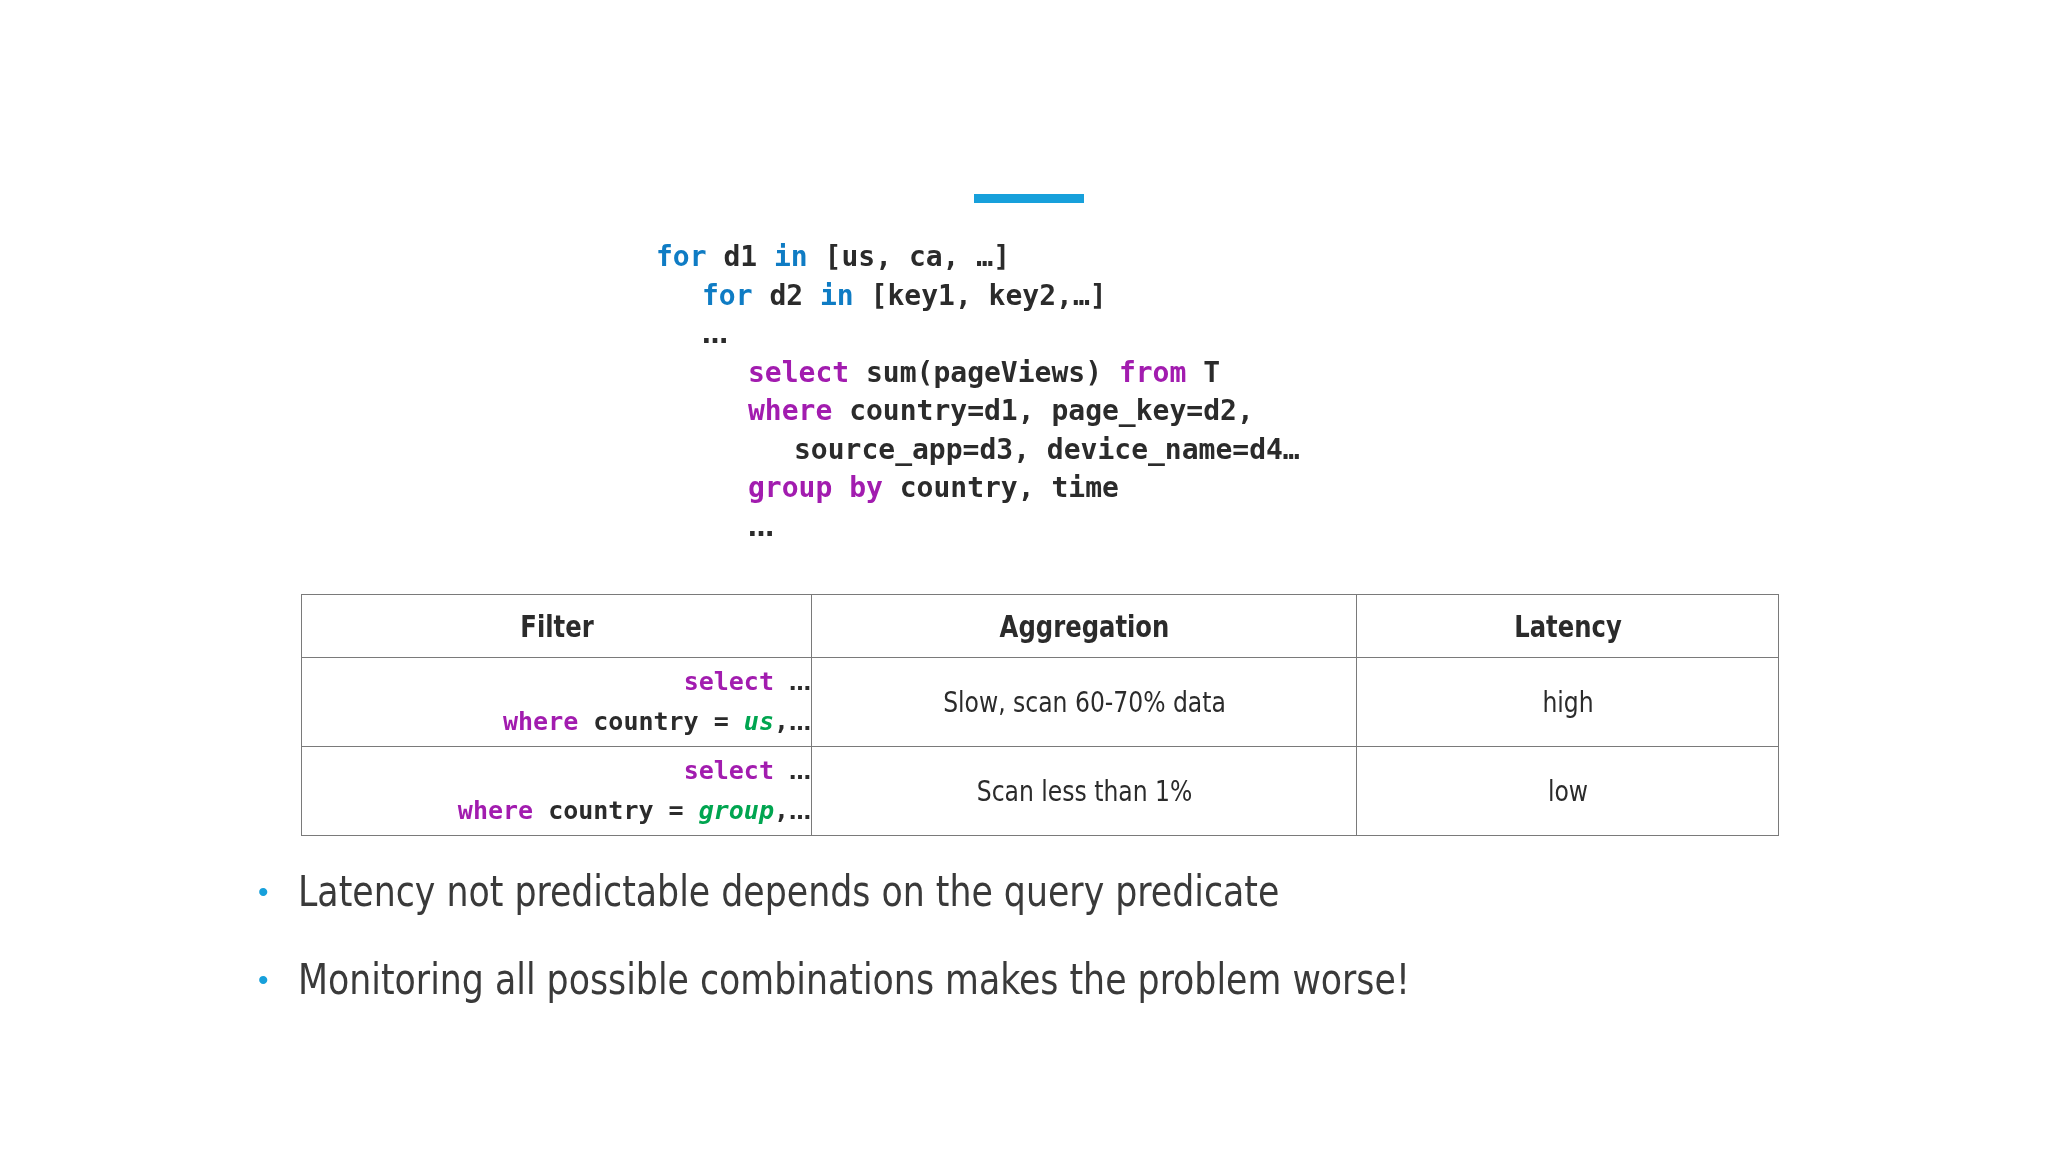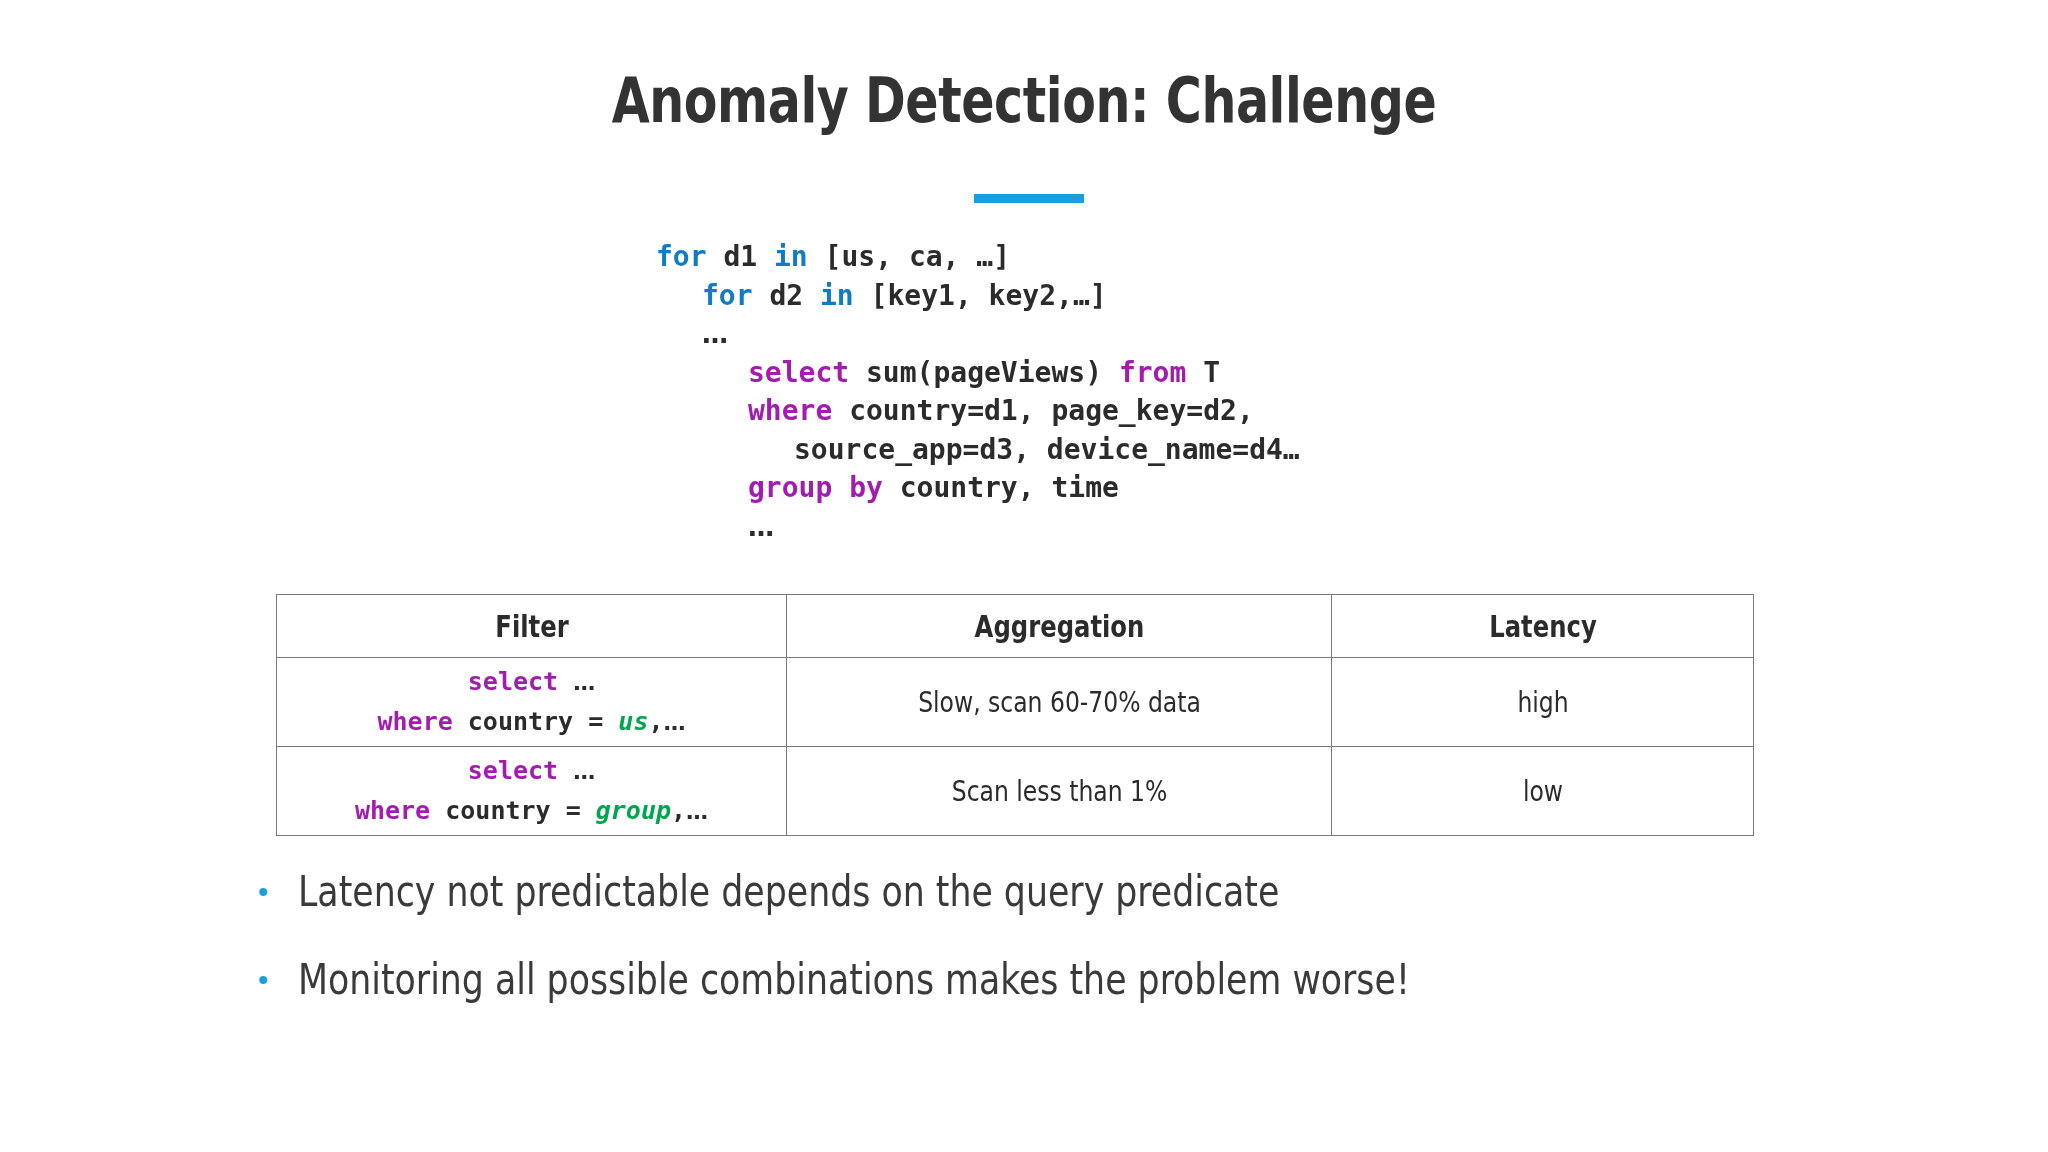--- a/index.html
+++ b/index.html
@@ -65,21 +65,21 @@
   .kw-red  { color: #a21caf; }
   .code-ellipsis {
     font-family: "DejaVu Sans", sans-serif;
     font-size: 26px;
   }
 
   
   .data-table {
     position: absolute;
     top: 594px;
-    left: 276px;
+    left: 301px;
     width: 1477px;
     border-collapse: collapse;
     table-layout: fixed;
   }
   .data-table td, .data-table th {
     border: 1.5px solid #7a7a7a;
     padding: 0;
     vertical-align: middle;
   }
   .col-filter { width: 510px; }
@@ -106,21 +106,21 @@
   }
   .td-code {
     height: 88px;
     padding: 6px 0 6px 10px;
     font-family: "DejaVu Sans Mono", "Liberation Mono", monospace;
     font-size: 25px;
     font-weight: bold;
     line-height: 39px;
     color: #2b2b2b;
     white-space: pre;
-    text-align: center;
+    text-align: right;
   }
   .kw-green {
     color: #00a550;
     font-style: italic;
   }
   .sm-ellipsis {
     font-family: "DejaVu Sans", sans-serif;
     font-size: 22px;
   }
 
@@ -152,23 +152,20 @@
     line-height: 1.15;
     transform: scaleX(0.92);
     transform-origin: left center;
   }
 </style>
 </head>
 <body>
 
 <div class="slide">
 
-  <div class="title-wrap">
-    <div class="slide-title">Anomaly Detection: Challenge</div>
-  </div>
   <div class="title-accent"></div>
 
   <div class="code-block" id="code-block"><div class="code-line" style="padding-left: 0px;"><span class="kw-blue">for</span><span> d1 </span><span class="kw-blue">in</span><span> [us, ca, …]</span></div><div class="code-line" style="padding-left: 46px;"><span class="kw-blue">for</span><span> d2 </span><span class="kw-blue">in</span><span> [key1, key2,…]</span></div><div class="code-line" style="padding-left: 46px;"><span class="code-ellipsis">…</span></div><div class="code-line" style="padding-left: 92px;"><span class="kw-red">select</span><span> sum(pageViews) </span><span class="kw-red">from</span><span> T</span></div><div class="code-line" style="padding-left: 92px;"><span class="kw-red">where</span><span> country=d1, page_key=d2,</span></div><div class="code-line" style="padding-left: 138px;"><span>source_app=d3, device_name=d4…</span></div><div class="code-line" style="padding-left: 92px;"><span class="kw-red">group by</span><span> country, time</span></div><div class="code-line" style="padding-left: 92px;"><span class="code-ellipsis">…</span></div></div>
 
   <table class="data-table">
     <colgroup>
       <col class="col-filter">
       <col class="col-agg">
       <col class="col-lat">
     </colgroup>

